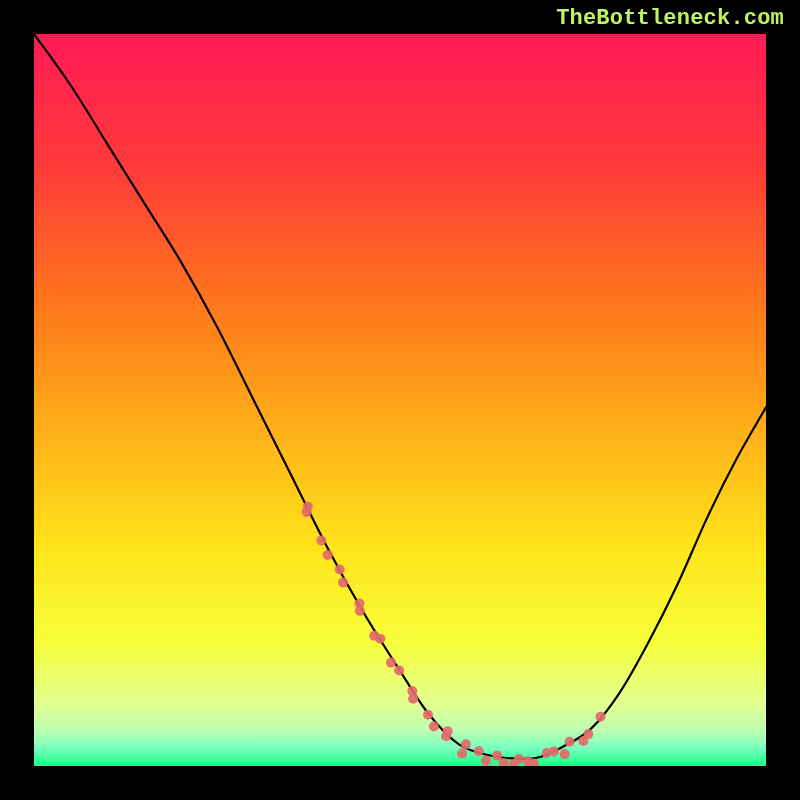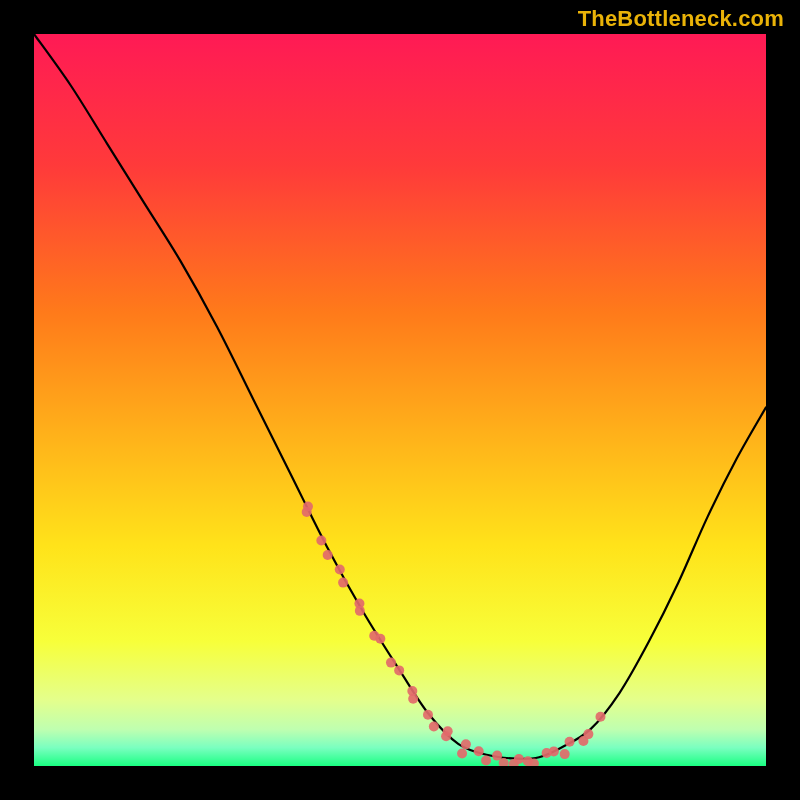--- a/index.html
+++ b/index.html
@@ -22,24 +22,24 @@
     position: absolute;
     left: 34px;
     top: 34px;
     width: 732px;
     height: 732px;
   }
   .watermark {
     position: absolute;
     top: 6px;
     right: 16px;
-    font-family: Liberation Sans, sans-serif;
+    font-family: Liberation Mono, monospace;
     font-size: 22px;
     font-weight: 600;
-    color: #eab308;
+    color: #bef264;
     letter-spacing: 0.2px;
   }
 </style>
 </head>
 <body>
 
 <div class="frame">
   <div class="watermark">TheBottleneck.com</div>
   <svg class="plot" viewBox="0 0 732 732" preserveAspectRatio="none">
     <defs>

